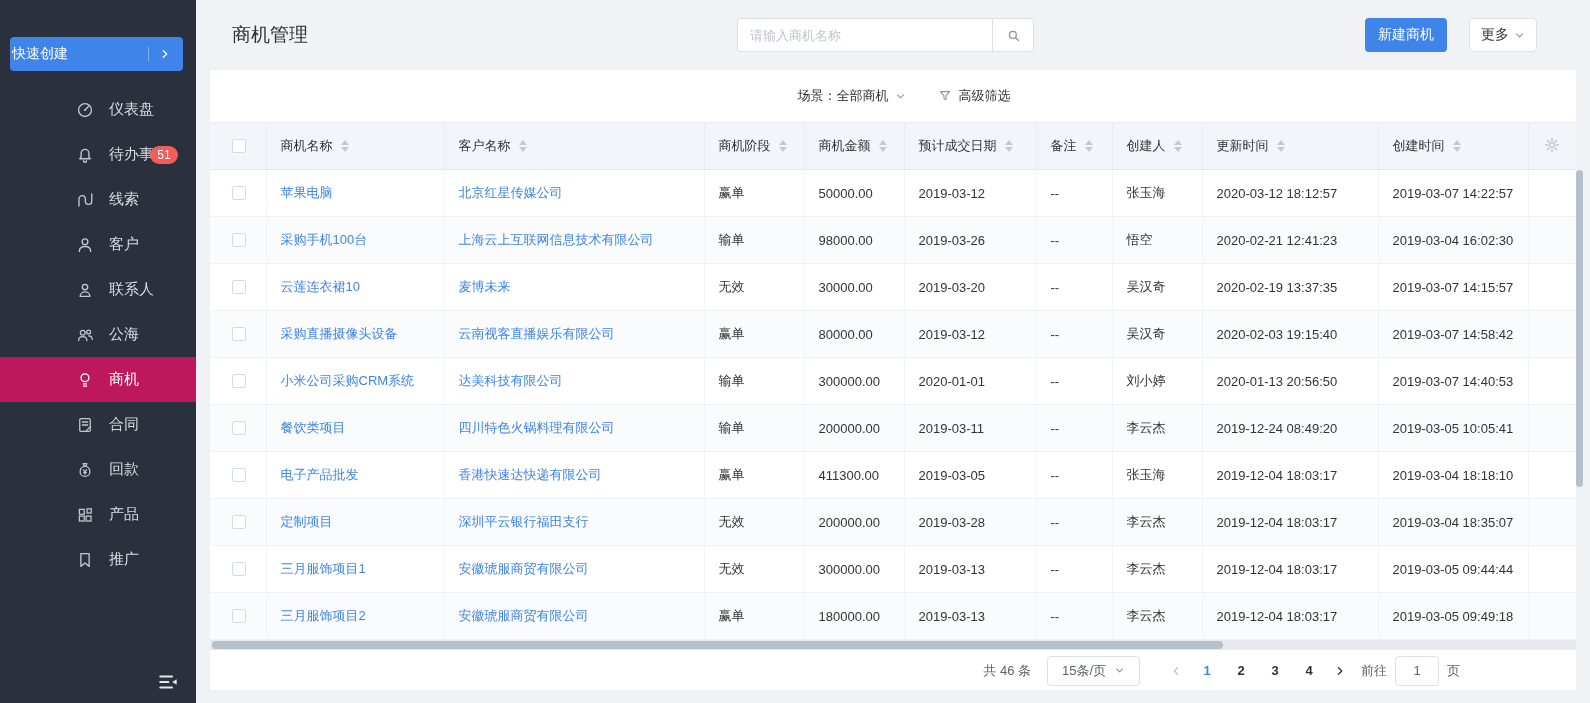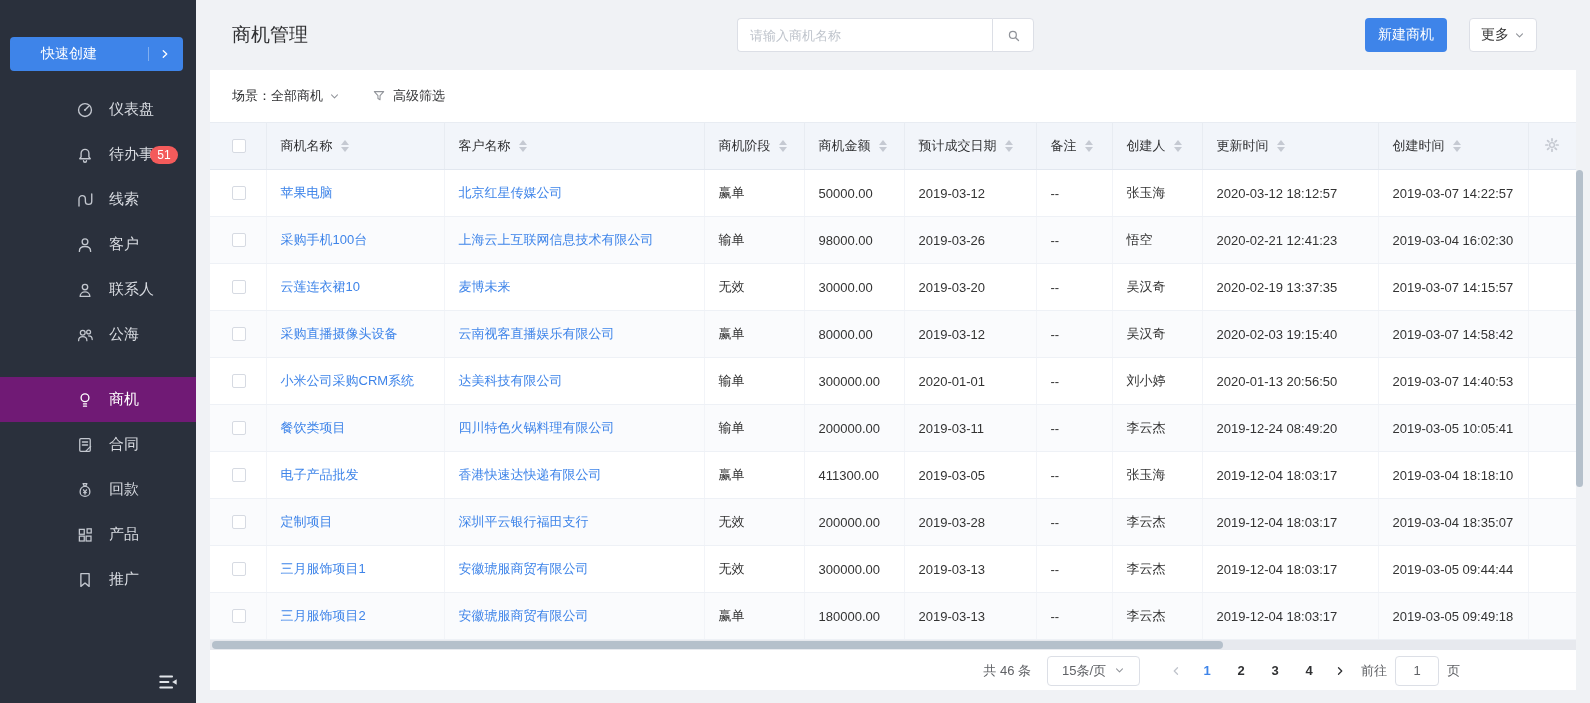--- a/index.html
+++ b/index.html
@@ -3,28 +3,28 @@
 <meta charset="utf-8">
 <style>
   * { box-sizing: border-box; margin: 0; padding: 0; }
   html,body { width:1590px; height:703px; overflow:hidden; }
   body { font-family:"Liberation Sans","DejaVu Sans",sans-serif; background:#f0f2f5; color:#333; }
   .app { display:flex; width:1590px; height:703px; }
 
   
   .sidebar { width:196px; flex-shrink:0; background:#2a303c; position:relative; }
   .quick-create { display:flex; align-items:center; margin:37px 13px 0 10px; width:173px; height:34px;
-    background:#3e84e9; border:none; border-radius:4px; color:#fff; font-size:14px; padding:0 12px 0 31px; cursor:pointer;
+    background:#3e84e9; border:none; border-radius:4px; color:#fff; font-size:14px; padding:0 12px 0 2px; cursor:pointer;
     font-family:inherit; }
   .qc-label { flex:1; text-align:left; }
   .qc-divider { width:1px; height:14px; background:rgba(255,255,255,.35); margin-right:10px; }
   .qc-arrow { width:12px; height:12px; display:flex; }
   .nav { margin-top:16px; }
   .nav-item { height:45px; display:flex; align-items:center; padding-left:76px; color:#d8dbe1; font-size:15px; cursor:pointer; position:relative; }
-  .nav-item.active { background:#701a75; color:#fff;margin-top:20px; }
+  .nav-item.active { background:#be185d; color:#fff; }
   .icn { display:inline-flex; }
   .nav-item .icn { width:18px; height:18px; margin-right:15px; color:#c3c7cf; }
   .nav-item.active .icn { color:#fff; }
   .icn svg { width:100%; height:100%; }
   .badge { position:absolute; right:18px; top:50%; transform:translateY(-50%); background:#f45b5b; color:#fff;
     font-size:12px; height:18px; min-width:28px; padding:0 6px; border-radius:9px; display:flex; align-items:center; justify-content:center; }
   .collapse-btn { position:absolute; bottom:10px; right:16px; width:24px; height:22px; color:#e2e5ea; cursor:pointer; }
   .collapse-btn svg { width:100%; height:100%; }
 
   
@@ -40,21 +40,21 @@
   .search-btn svg { width:15px; height:15px; }
   .topbar-actions { position:absolute; right:53px; top:18px; display:flex; gap:22px; }
   .btn-primary { height:34px; padding:0 13px; background:#3e84e9; color:#fff; border:none; border-radius:4px;
     font-size:14px; cursor:pointer; font-family:inherit; }
   .btn-default { height:34px; padding:0 11px; background:#fff; color:#333; border:1px solid #dcdfe6; border-radius:4px;
     font-size:14px; display:flex; align-items:center; gap:5px; cursor:pointer; font-family:inherit; }
   .chev { width:11px; height:11px; color:#909399; display:inline-flex; }
   .chev svg { width:100%; height:100%; }
 
   .card { margin:0 14px; width:1366px; height:620px; background:#fff; position:relative; }
-  .filter-row { height:52px; display:flex; align-items:center; padding-left:22px; font-size:13px; color:#303133; }
+  .filter-row { height:52px; display:flex; align-items:center; padding-left:22px; font-size:13px; color:#303133;justify-content:center; }
   .scene-ctl { display:flex; align-items:center; gap:6px; cursor:pointer; }
   .adv-ctl { display:flex; align-items:center; gap:7px; cursor:pointer; margin-left:32px; }
   .funnel { width:14px; height:14px; color:#909399; display:inline-flex; }
   .funnel svg { width:100%; height:100%; }
 
   
   table { width:1366px; border-collapse:collapse; table-layout:fixed; font-size:13px; color:#333; }
   thead th { height:47px; background:#f2f5fa; border-top:1px solid #e8ecf2; border-bottom:1px solid #e2e7ef;
     border-right:1px solid #e8ecf2; font-weight:normal; text-align:left; padding:0 0 0 14px; color:#303133; }
   thead th:last-child { border-right:none; }

